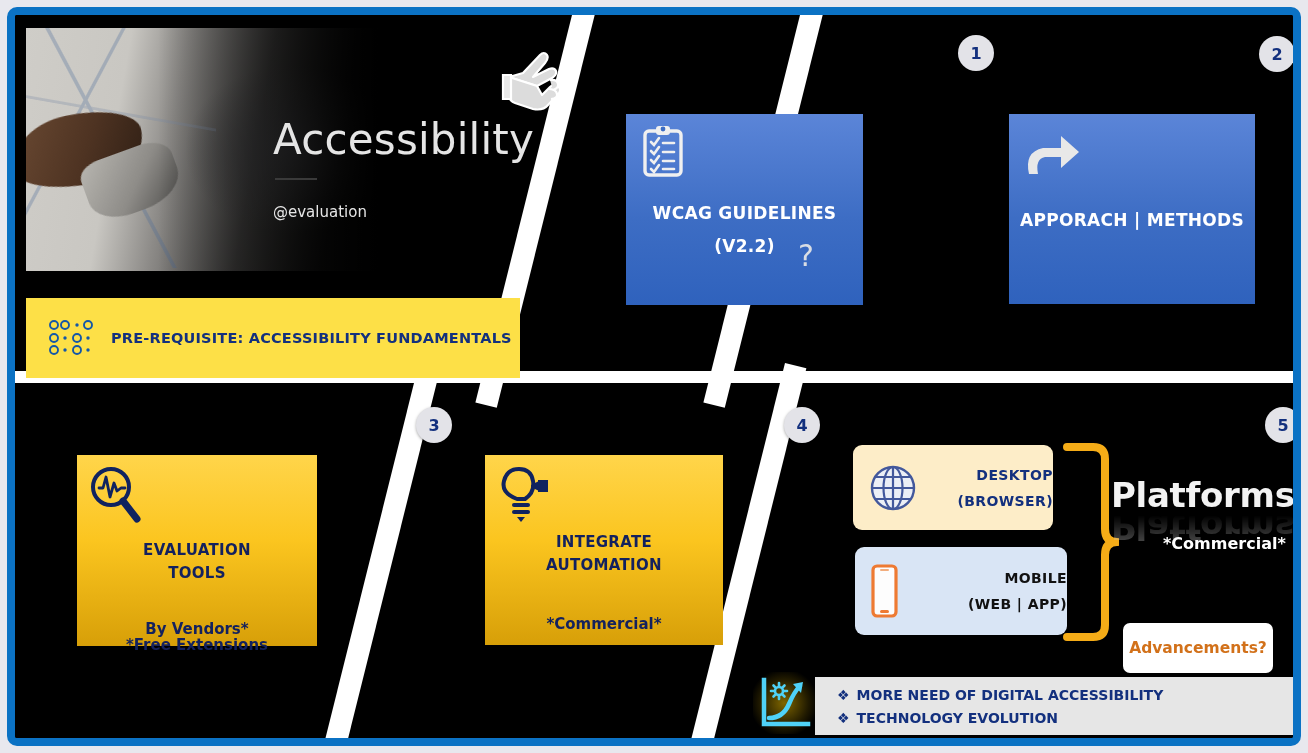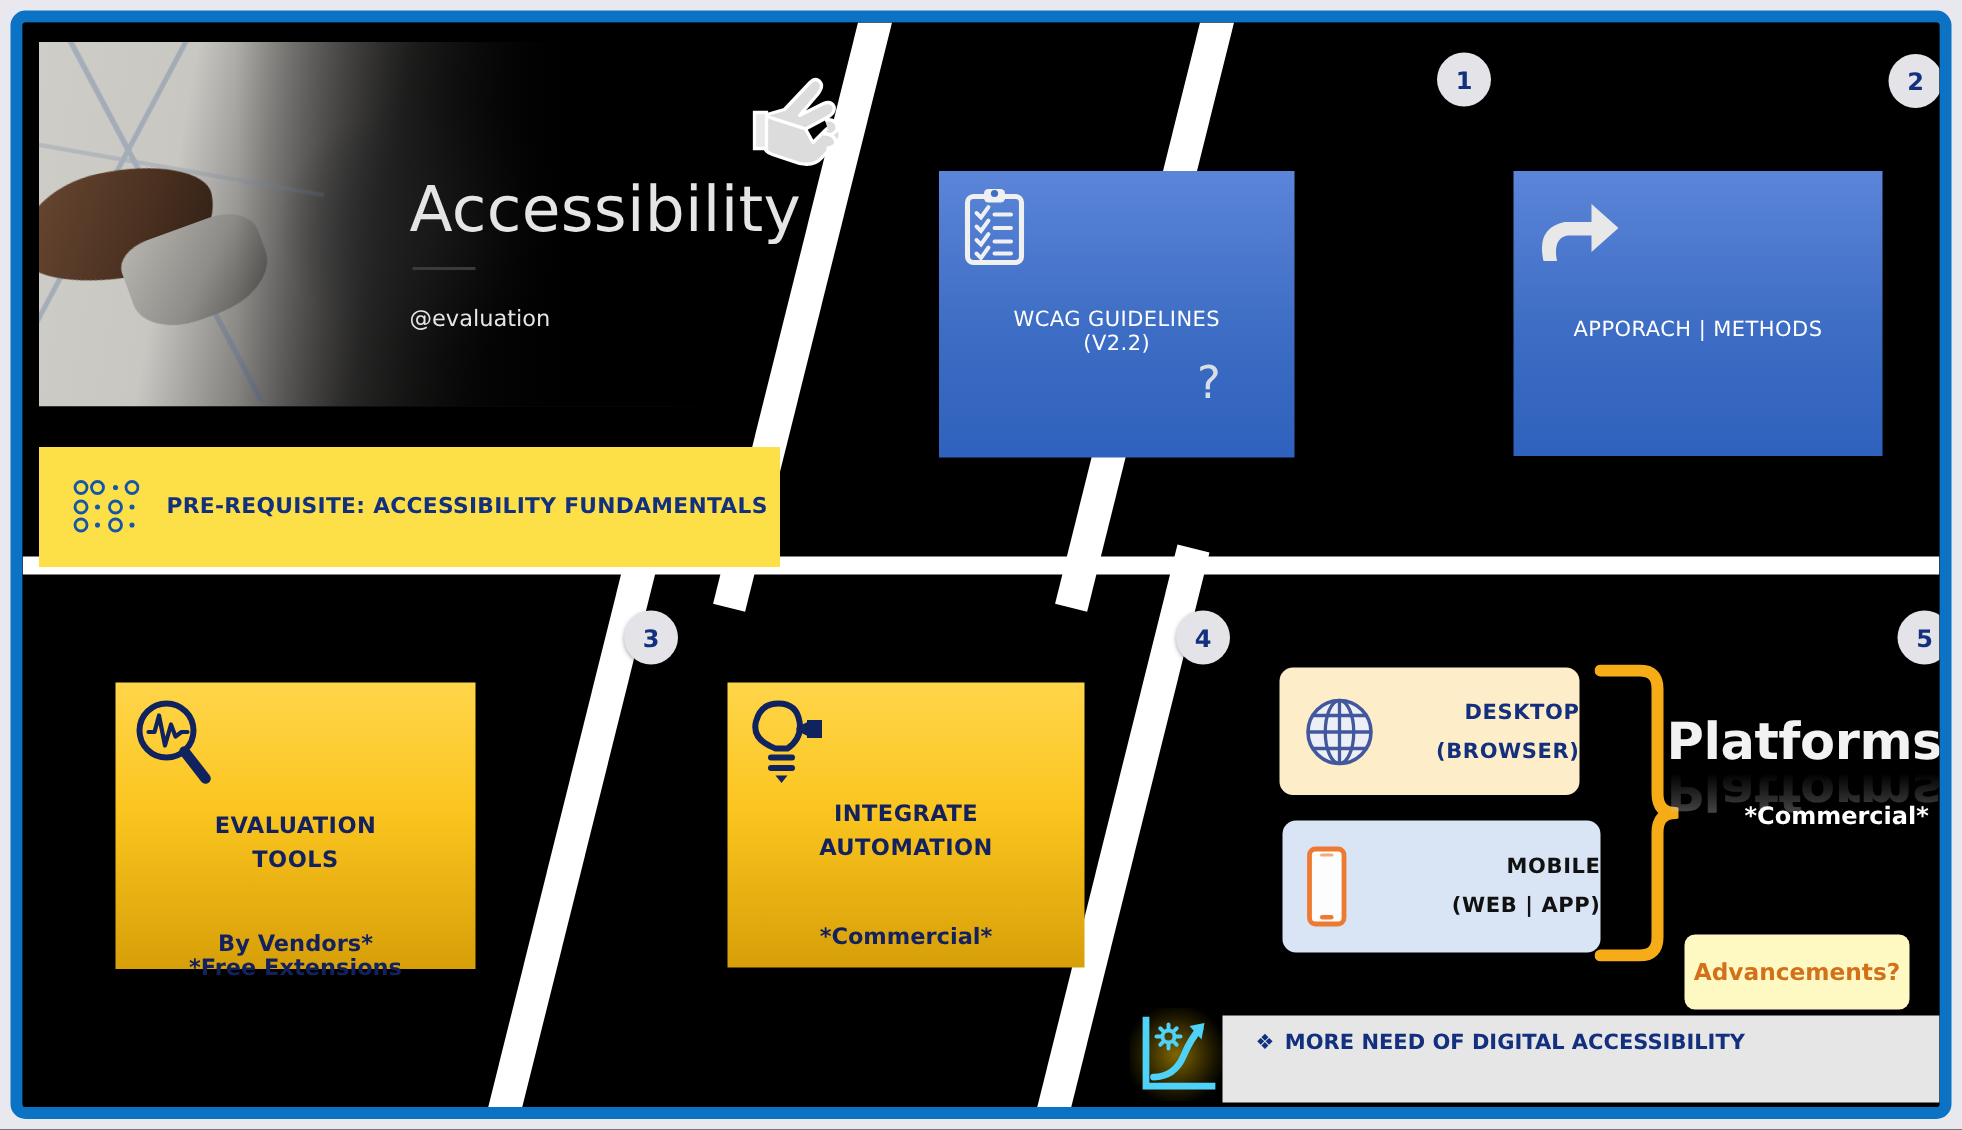--- a/index.html
+++ b/index.html
@@ -120,21 +120,21 @@
 
   
   .bluecard{
     position:absolute;
     background:linear-gradient(180deg,#5b85d8 0%,#3d6dc4 55%,#2f62bd 100%);
     color:#fff;
   }
   .bluecard .ico{position:absolute;left:14px;top:10px;width:48px;height:56px;}
   .bluecard .txt{
     position:absolute;left:0;right:0;
-    text-align:center;font-weight:normal;font-size:14px;line-height:22px;
+    text-align:center;font-weight:bold;font-size:17px;line-height:22px;
     letter-spacing:.3px;font-family:"DejaVu Sans", sans-serif;
   }
   .qmark{
     position:absolute;color:#d9dde4;font-size:30px;font-weight:400;
     font-family:"DejaVu Sans", sans-serif;
   }
 
   
   .yellowcard{
     position:absolute;
@@ -186,21 +186,21 @@
   }
   .platforms-note{
     position:absolute;left:1148px;top:519px;
     color:#ffffff;font-weight:bold;font-size:16px;
     font-family:"DejaVu Sans", sans-serif;
   }
 
   
   .advance{
     position:absolute;left:1108px;top:608px;width:150px;height:50px;
-    background:#fef9c3;border-radius:7px;
+    background:#ffffff;border-radius:7px;
     display:flex;align-items:center;justify-content:center;
     color:#d2711a;font-weight:bold;font-size:15.5px;
     font-family:"DejaVu Sans", sans-serif;
   }
 
   
   .bullets{
     position:absolute;left:800px;top:662px;width:482px;height:58px;
     background:#e6e6e6;
     padding:7px 0 16px 22px;box-sizing:border-box;
@@ -296,21 +296,21 @@
             <path d="M11 27 l3 3 l5 -7"></path>
               <path d="M23 28 h11"></path>
             <path d="M11 36 l3 3 l5 -7"></path>
               <path d="M23 37 h11"></path>
             <path d="M11 45 l3 3 l5 -7"></path>
               <path d="M23 45 h11"></path>
           </g>
         </svg>
       </div>
       <div class="txt" style="top:88px;">WCAG GUIDELINES</div>
-      <div class="txt" style="top:104px;">(V2.2)</div>
+      <div class="txt" style="top:121px;">(V2.2)</div>
       <div class="qmark" style="left:172px;top:124px;">?</div>
     </div>
 
     <div class="bluecard" style="left:994px;top:99px;width:246px;height:190px;">
       <div class="ico" style="left:12px;top:12px;width:60px;height:52px;">
         <svg viewBox="0 0 60 52" width="60" height="52">
           <path d="M8 48 Q3 26 22 22 L40 22 L40 10 L58 26 L40 42 L40 31 L24 31 Q14 33 17 48 Z" fill="#e8e8e8"></path>
         </svg>
       </div>
       <div class="txt" style="top:95px;">APPORACH | METHODS</div>
@@ -414,16 +414,19 @@
           <path d="M31.5 13.5 L29.4 15.6"></path>
             <path d="M22.6 22.4 L20.5 24.5"></path>
         </g>
       </svg>
     </div>
 
     <div class="bullets">
       <div class="b">
         <span class="dia">❖</span><span>MORE NEED OF DIGITAL ACCESSIBILITY</span>
       </div>
+      <div class="b">
+        <span class="dia">❖</span><span>TECHNOLOGY EVOLUTION</span>
+      </div>
     </div>
 
   </div>
 </div>
 
 </body></html>

